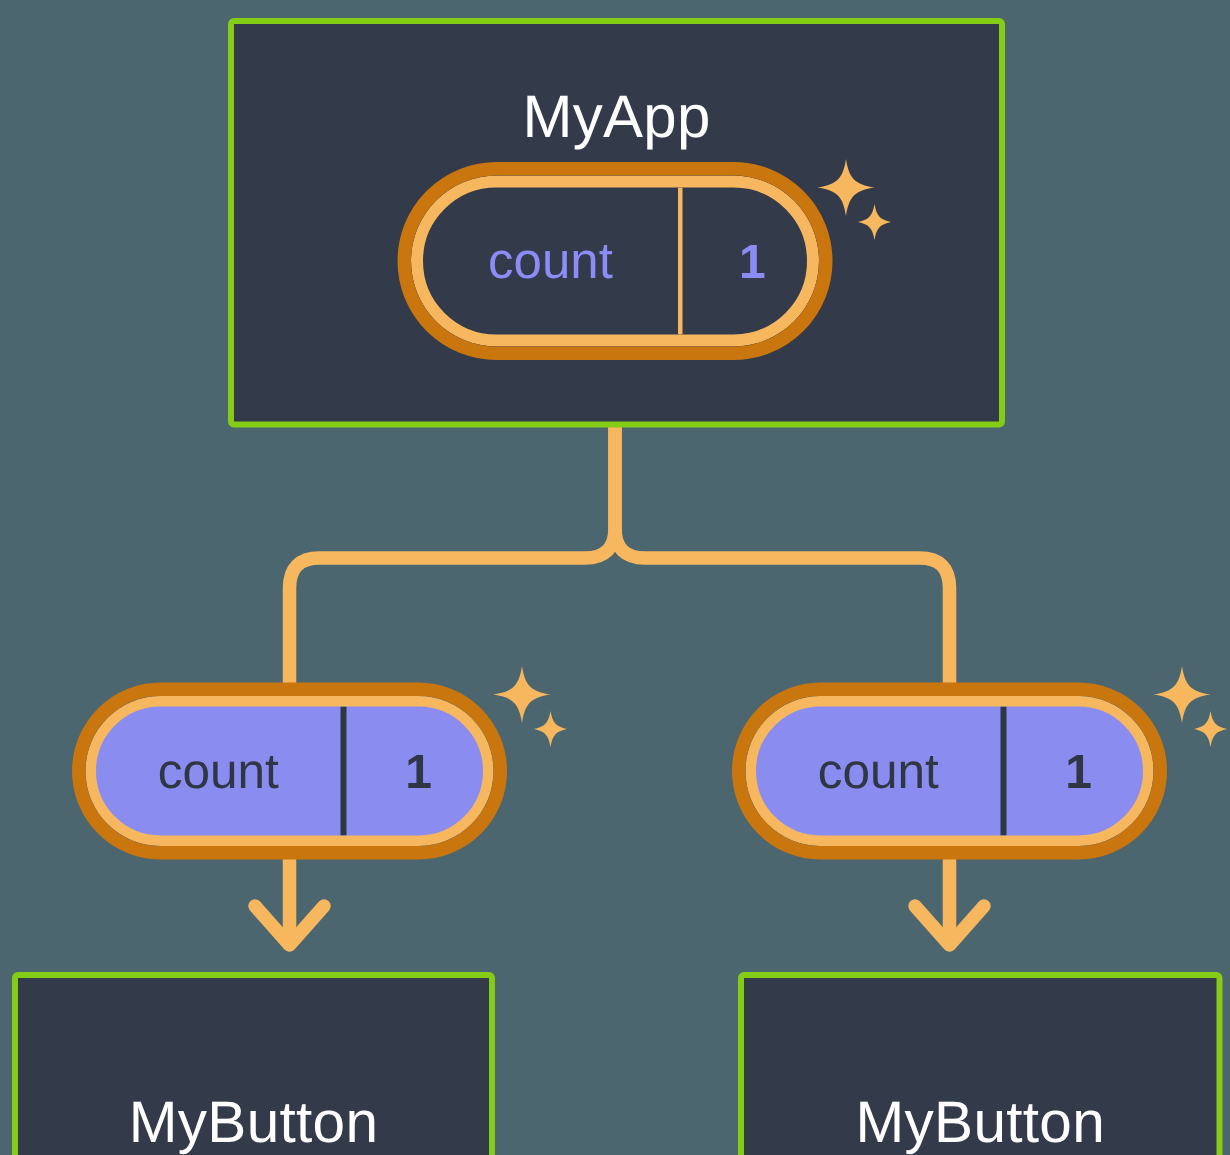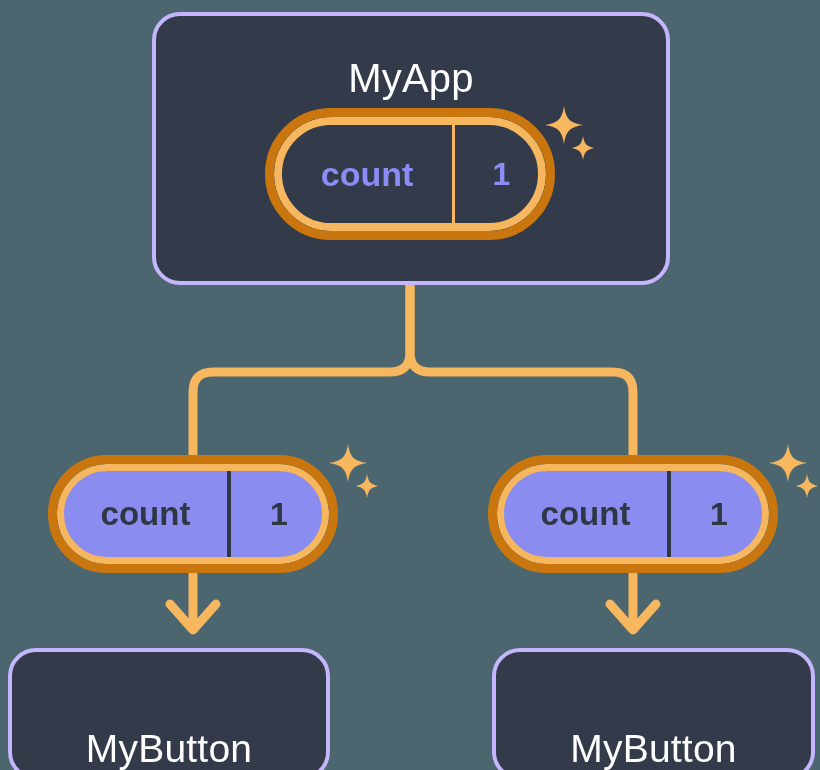--- a/index.html
+++ b/index.html
@@ -21,22 +21,22 @@
     position: absolute;
     left: 0; top: 0;
     width: 820px; height: 770px;
     z-index: 1;
   }
 
   
   .node-box {
     position: absolute;
     background: #333a49;
-    border: 4px solid #c4b5fd;
-    border-radius: 28px;
+    border: 4px solid #84cc16;
+    border-radius: 4px;
     box-sizing: border-box;
     z-index: 2;
     padding-left: 28px;
   }
   .node-title {
     position: absolute;
     left: 0;
     width: 100%;
     text-align: center;
     color: #ffffff;
@@ -73,21 +73,21 @@
     border-radius: 999px;
     box-sizing: border-box;
     overflow: hidden;
   }
   .pill-cell {
     display: flex;
     align-items: center;
     justify-content: center;
     box-sizing: border-box;
   }
-  .pill-key   { flex: 0 0 auto; font-weight: bold; }
+  .pill-key   { flex: 0 0 auto; }
   .pill-val   { flex: 0 0 auto; font-weight: 700; }
 
   
   #pill-myapp { left: 265px; top: 108px; }
   #pill-myapp .pill { width: 290px; height: 132px; }
   #pill-myapp .pill-inner { background: #333a49; }
   #pill-myapp .pill-key { width: 170px; color: #8b8cf5; font-size: 34px; }
   #pill-myapp .pill-val { width: 96px; color: #8b8cf5; font-size: 32px;
                           border-left: 3px solid #f7b75f; }
 

